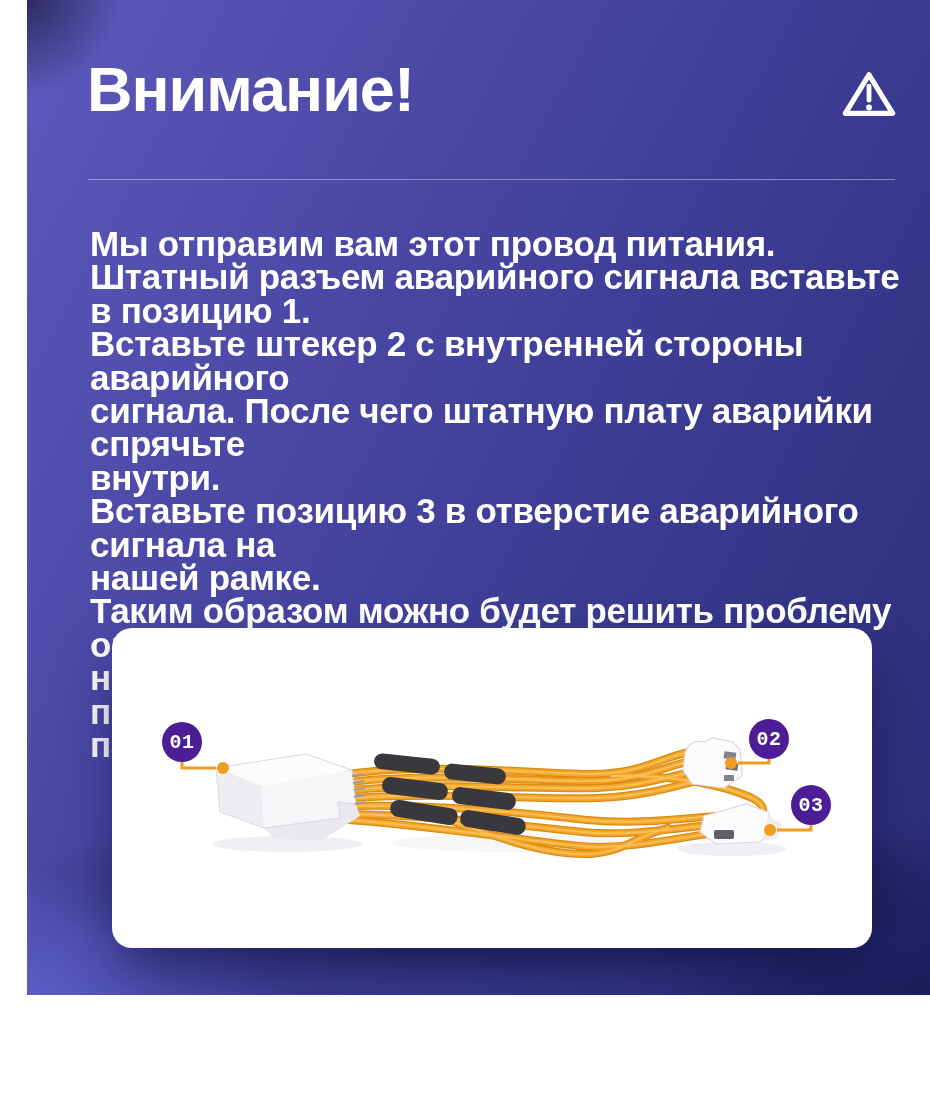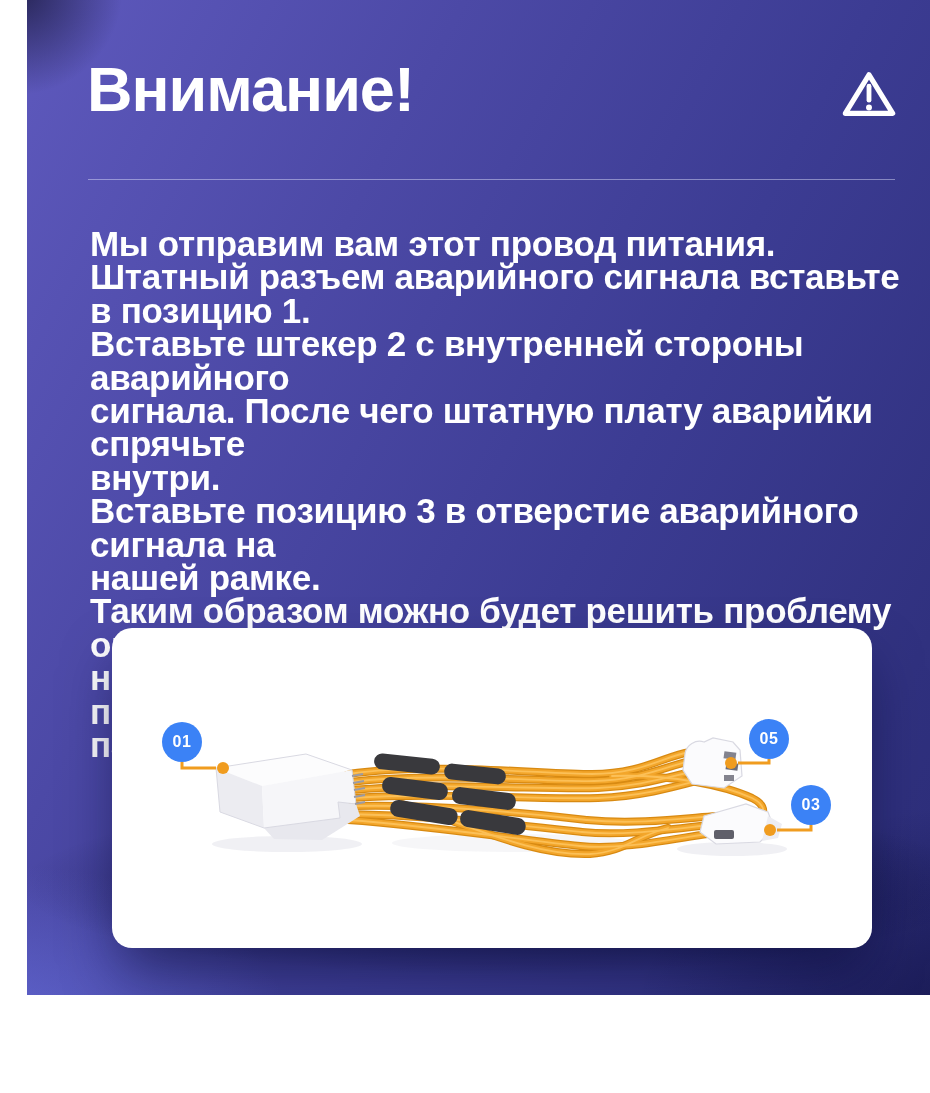--- a/index.html
+++ b/index.html
@@ -77,28 +77,29 @@
     left: 0; top: 0;
     width: 760px;
     height: 320px;
   }
 
   .callout-badge {
     position: absolute;
     width: 40px;
     height: 40px;
     border-radius: 50%;
-    background: #3b82f6;
+    background: #4c1d95;
     color: #ffffff;
-    font-size: 16px;
+    font-size: 20px;
     font-weight: bold;
     display: flex;
     align-items: center;
     justify-content: center;
     letter-spacing: 0.5px;
+    font-family: Liberation Mono, monospace;
   }
   .badge-01 { left: 50px; top: 94px; }
   .badge-02 { left: 637px; top: 91px; }
   .badge-03 { left: 679px; top: 157px; text-align: center; }
 </style>
 </head>
 <body>
 
 <div class="page">
 
@@ -223,18 +224,18 @@
         <path d="M699,197 L699,202 L665,202"></path>
       </g>
       <g fill="#F09C1F" stroke="none">
         <circle cx="111" cy="140" r="6"></circle>
         <circle cx="619" cy="135" r="6"></circle>
         <circle cx="658" cy="202" r="6"></circle>
       </g>
     </svg>
 
     <div class="callout-badge badge-01">01</div>
-    <div class="callout-badge badge-02">05</div>
+    <div class="callout-badge badge-02">02</div>
     <div class="callout-badge badge-03">03</div>
 
   </div>
 
 </div>
 
 </body></html>

